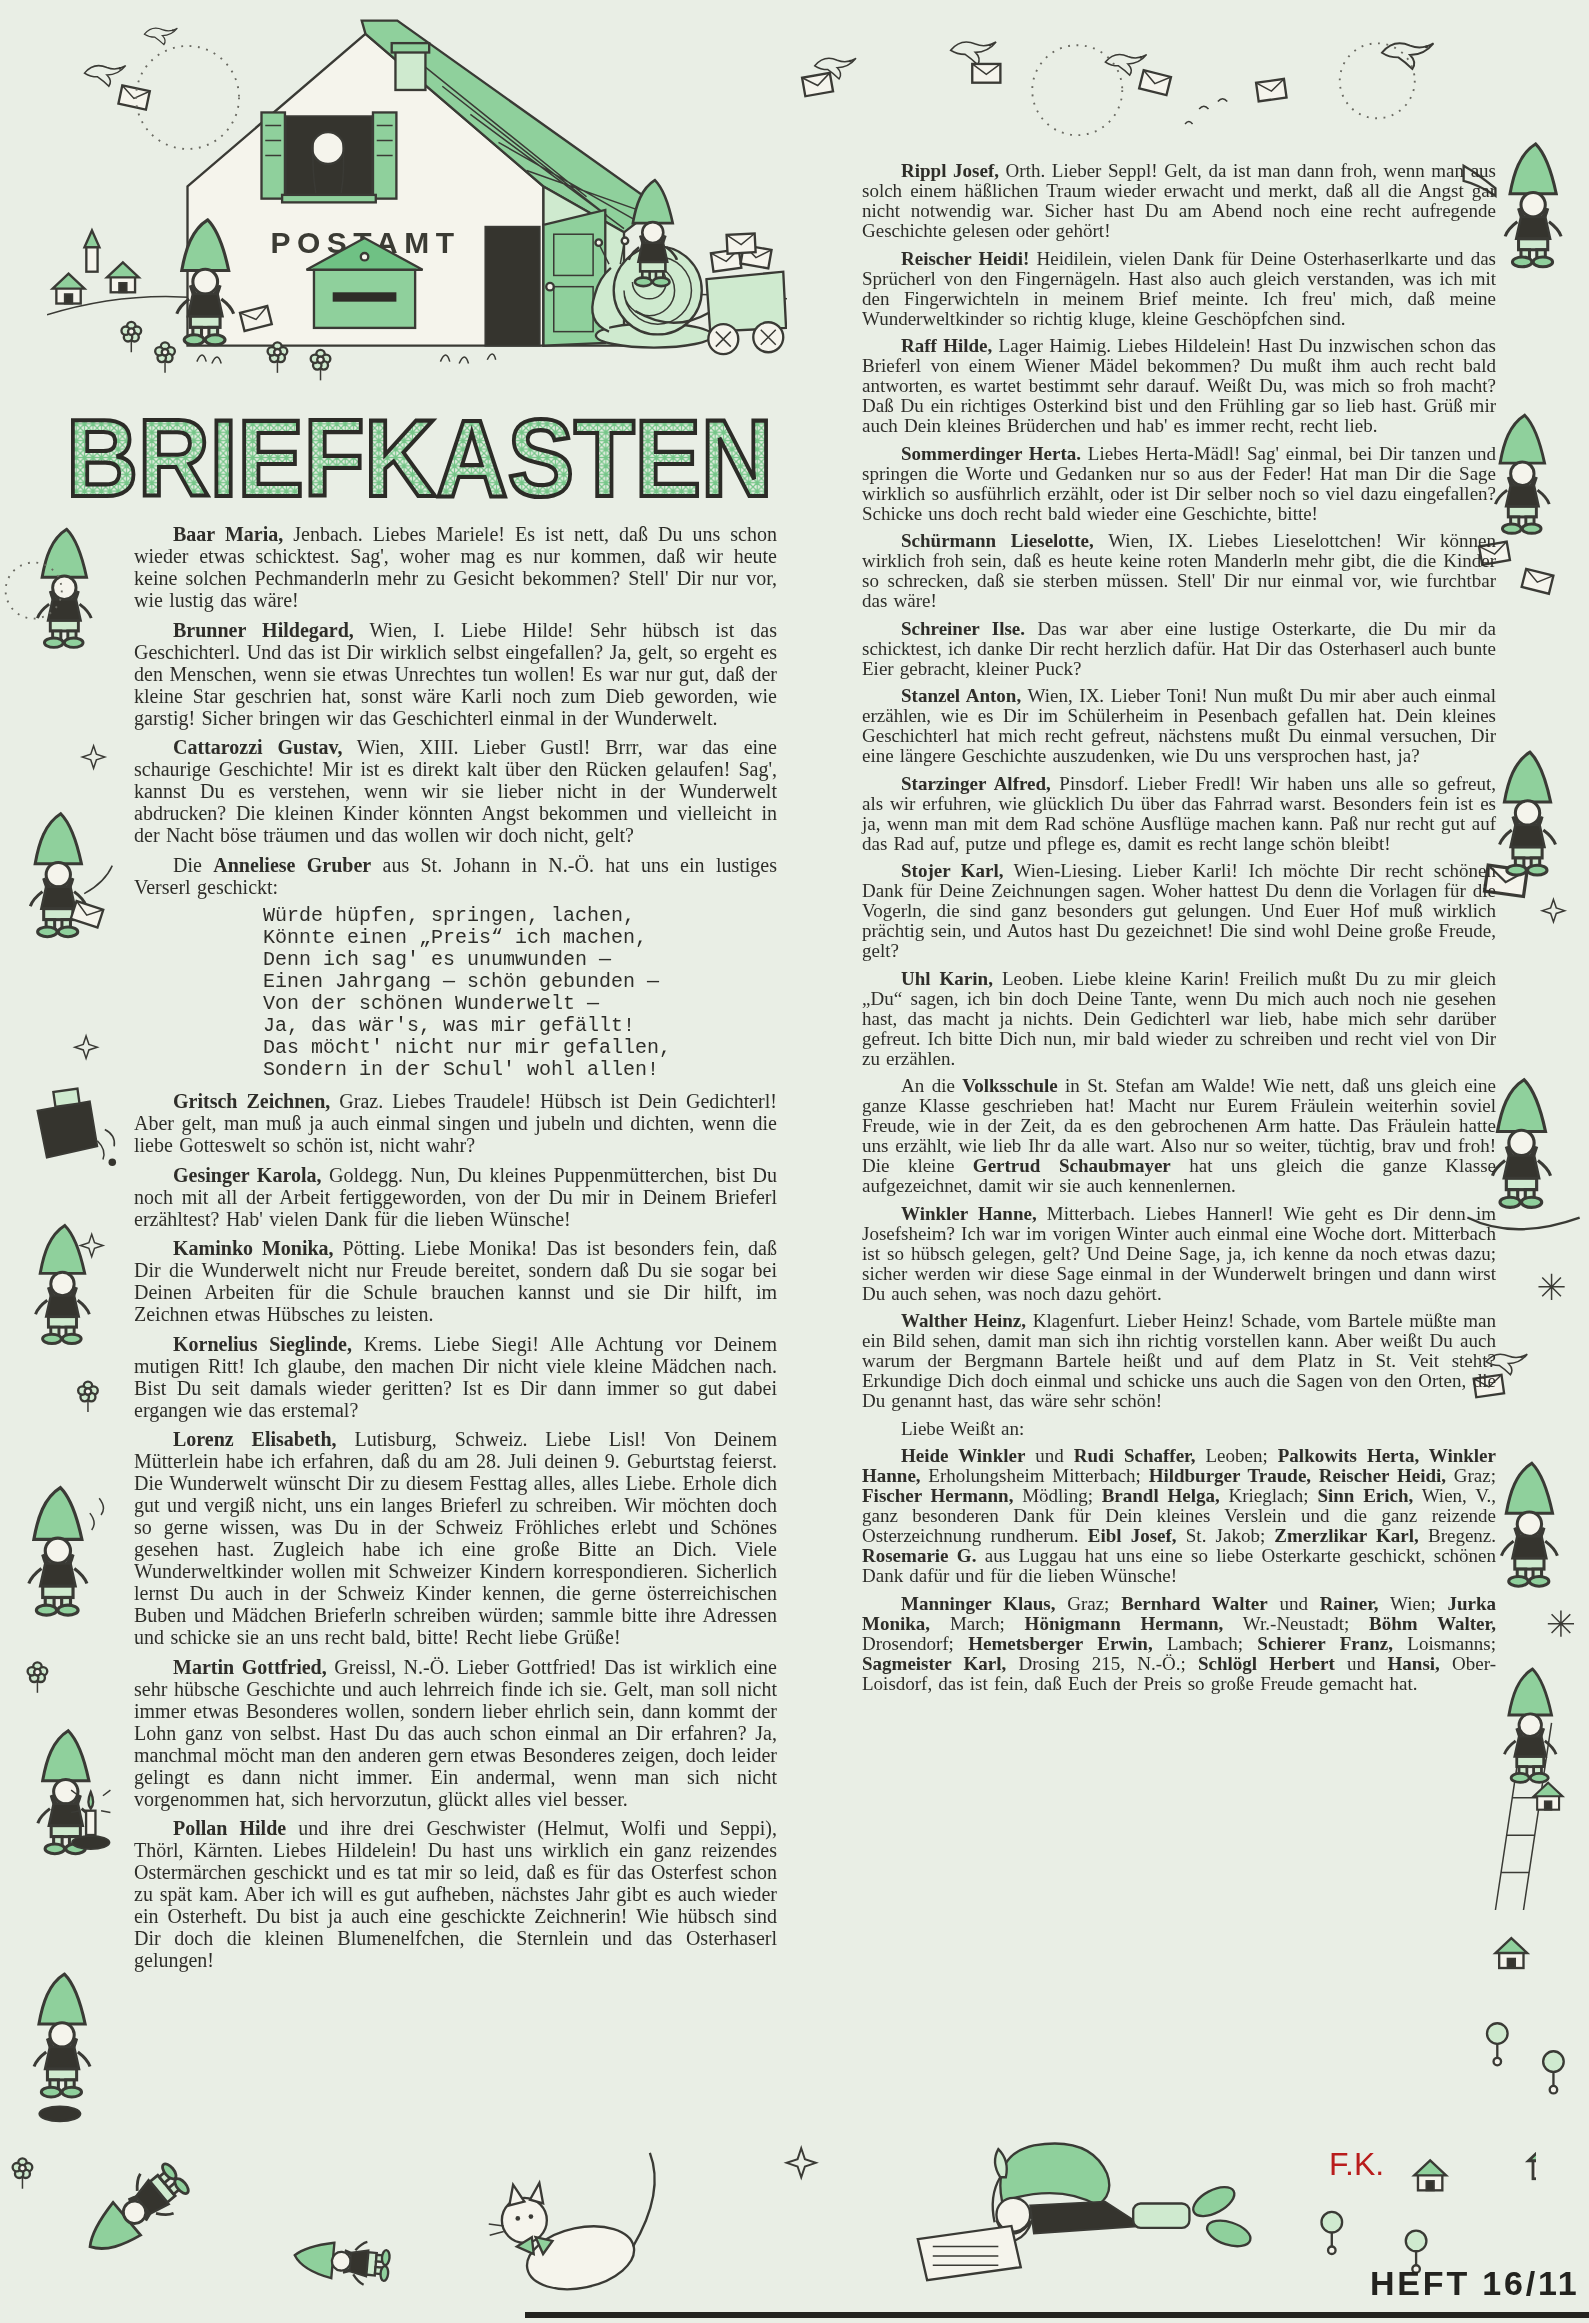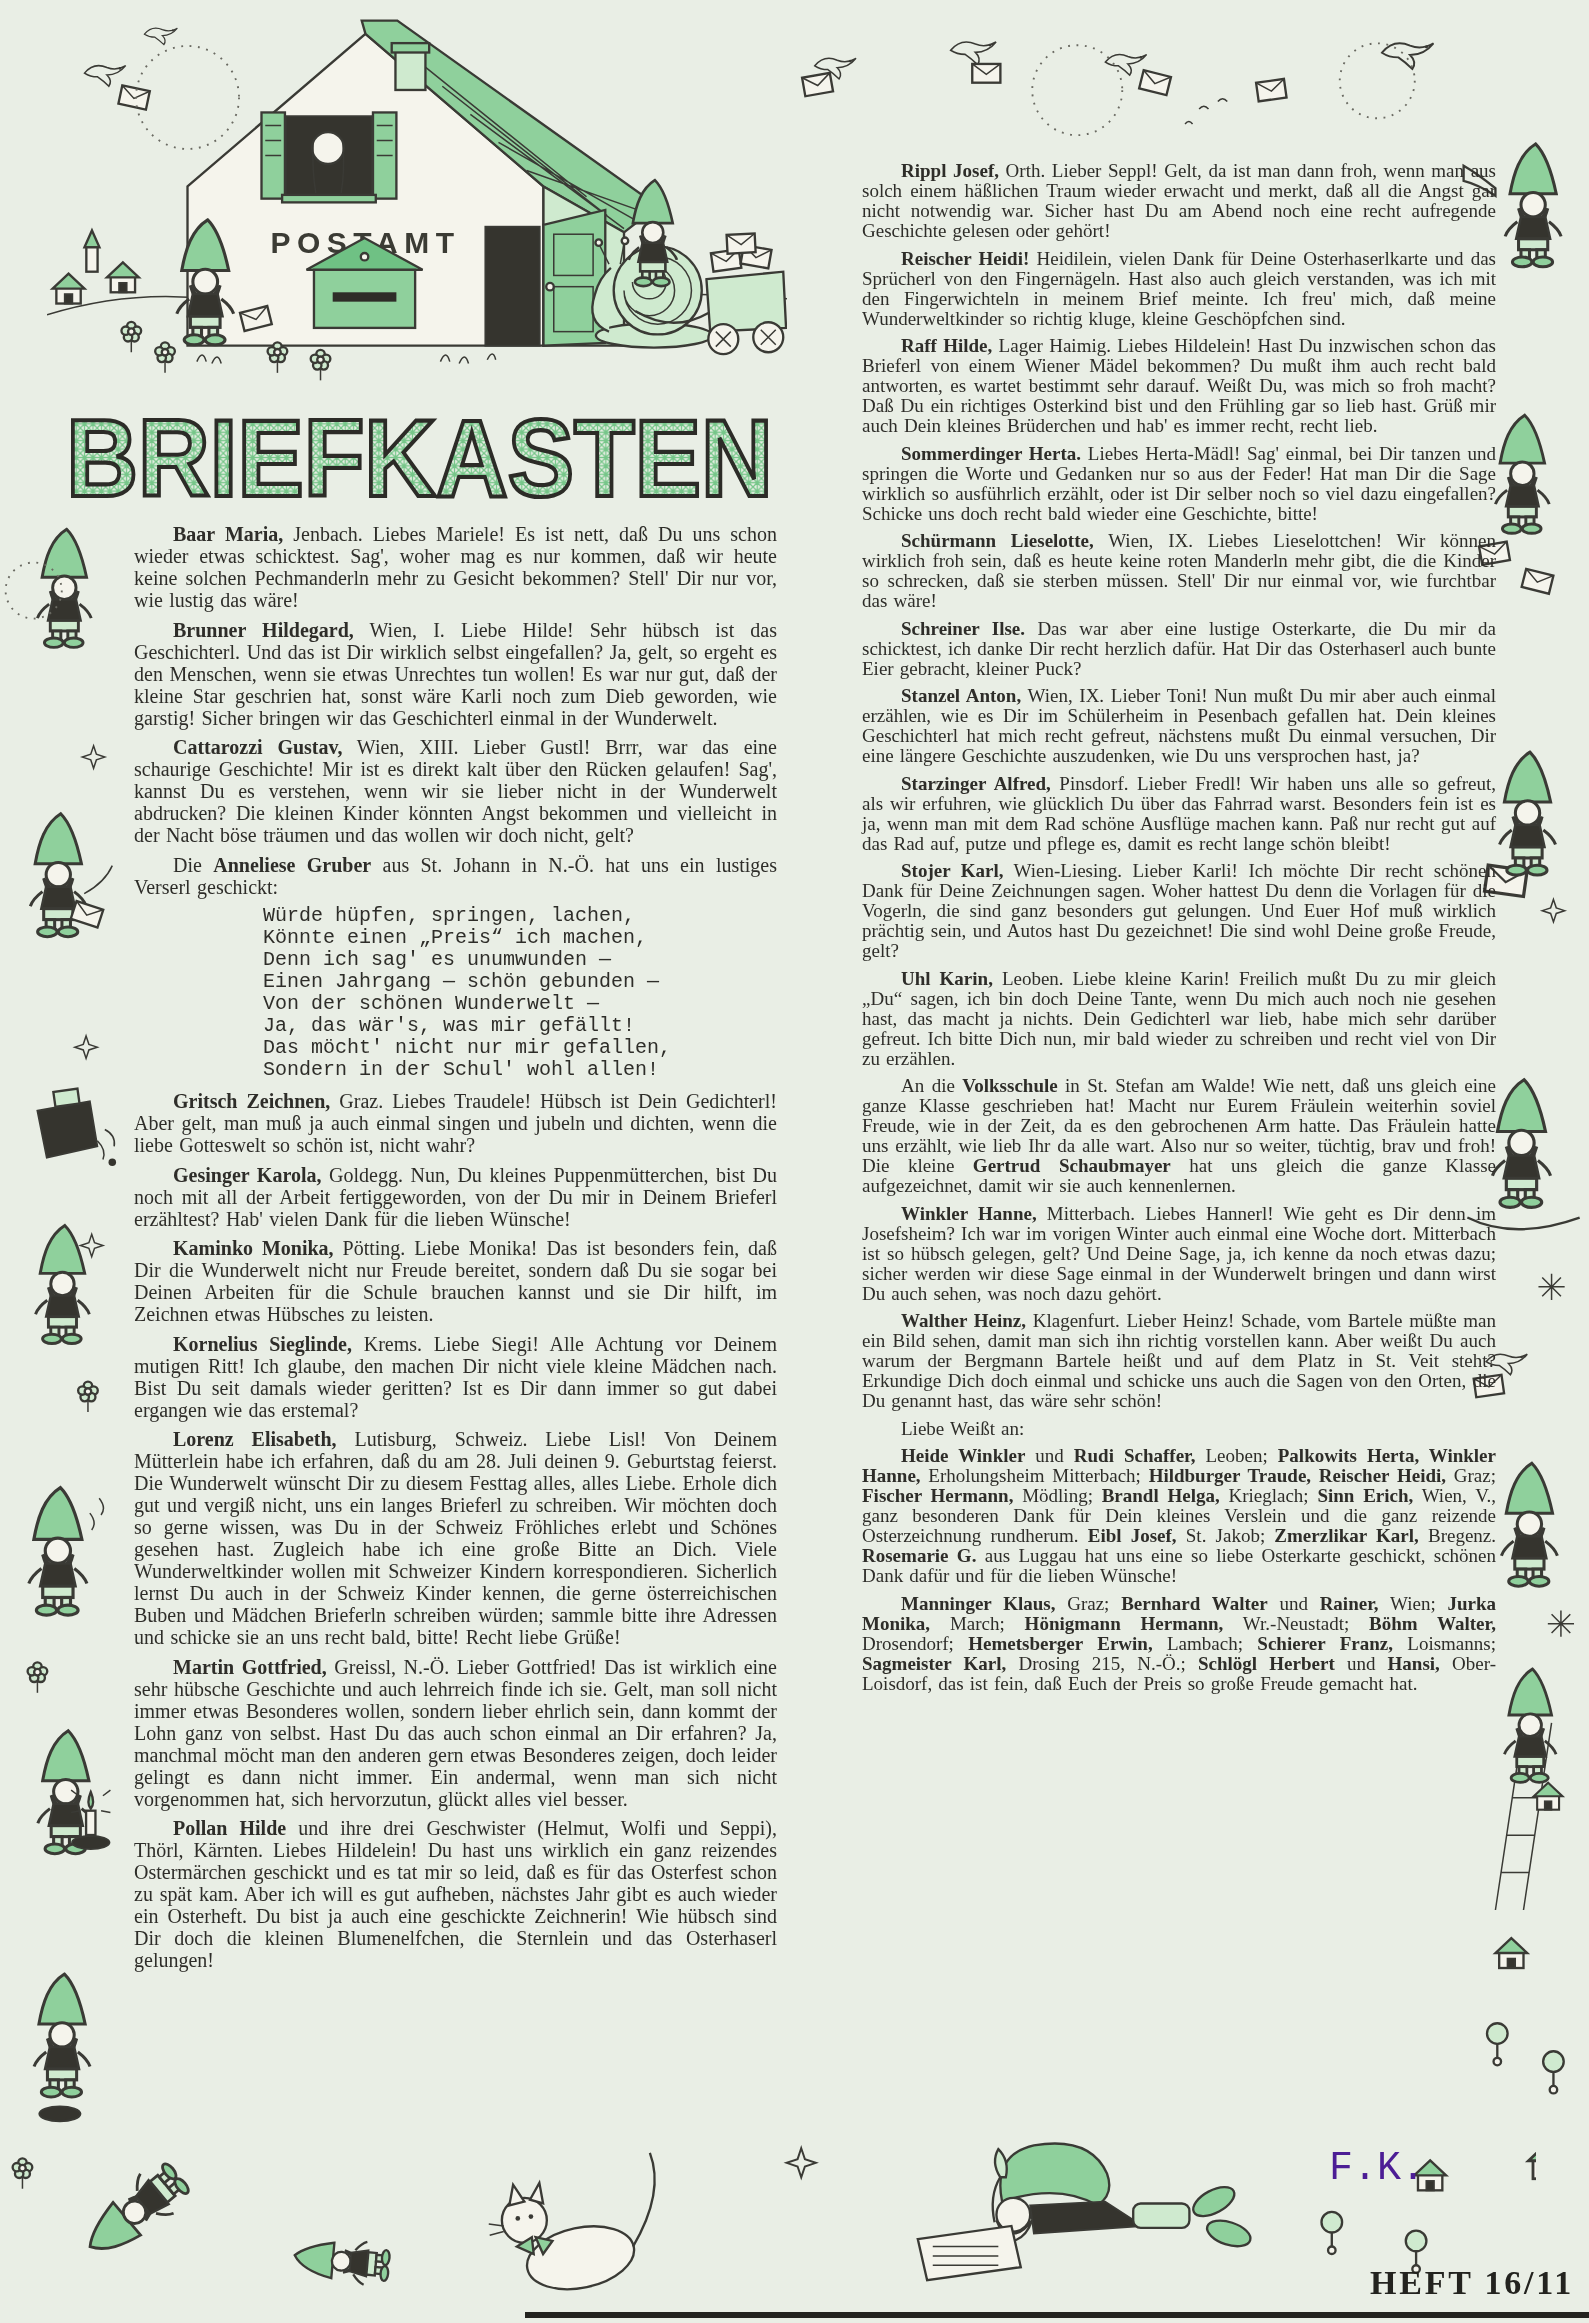--- a/index.html
+++ b/index.html
@@ -10,22 +10,22 @@
   .col{text-align:justify;}
   #left-col{left:134px;top:523px;width:643px;font-size:20px;line-height:22px;}
   #right-col{left:862px;top:161px;width:634px;font-size:19px;line-height:20px;}
   .col p.entry{margin:0 0 7.5px 0;text-indent:39px;word-spacing:1.4px;}
   .col b{font-weight:bold;}
   .poem{margin:5.6px 0 9.4px 129px;text-align:left;}
   .poem-line{text-indent:0;font-family:Liberation Mono, monospace;}
   
   #title-svg text{font-family:"Liberation Sans",sans-serif;font-weight:bold;}
   
-  #fk-sign{left:1329px;top:2146px;font-family:Liberation Mono, monospace;font-size:40px;color:#4c1d95;}
-  #heft-label{left:1370px;top:2264px;font-family:Liberation Serif, serif;font-weight:bold;
+  #fk-sign{left:1329px;top:2146px;font-family:Liberation Sans, sans-serif;font-size:32px;color:#b91c1c;}
+  #heft-label{left:1370px;top:2264px;font-family:Liberation Sans, sans-serif;font-weight:bold;
               font-size:34px;letter-spacing:2.8px;color:#23231f;}
   #bottom-rule{left:525px;top:2312px;width:1064px;height:5.6px;background:#23231f;}
   
   .ln{stroke:#3a3a35;stroke-width:2.5;fill:none;}
   .lnt{stroke:#3a3a35;stroke-width:1.6;fill:none;}
   .fg{fill:#8fd09c;stroke:#3a3a35;stroke-width:2.5;}
   .fgd{fill:#6fc184;stroke:#3a3a35;stroke-width:2.5;}
   .fl{fill:#cfeacf;stroke:#3a3a35;stroke-width:2.5;}
   .fw{fill:#f5f4ec;stroke:#3a3a35;stroke-width:2.5;}
   .fd{fill:#35342e;stroke:#3a3a35;stroke-width:2;}

